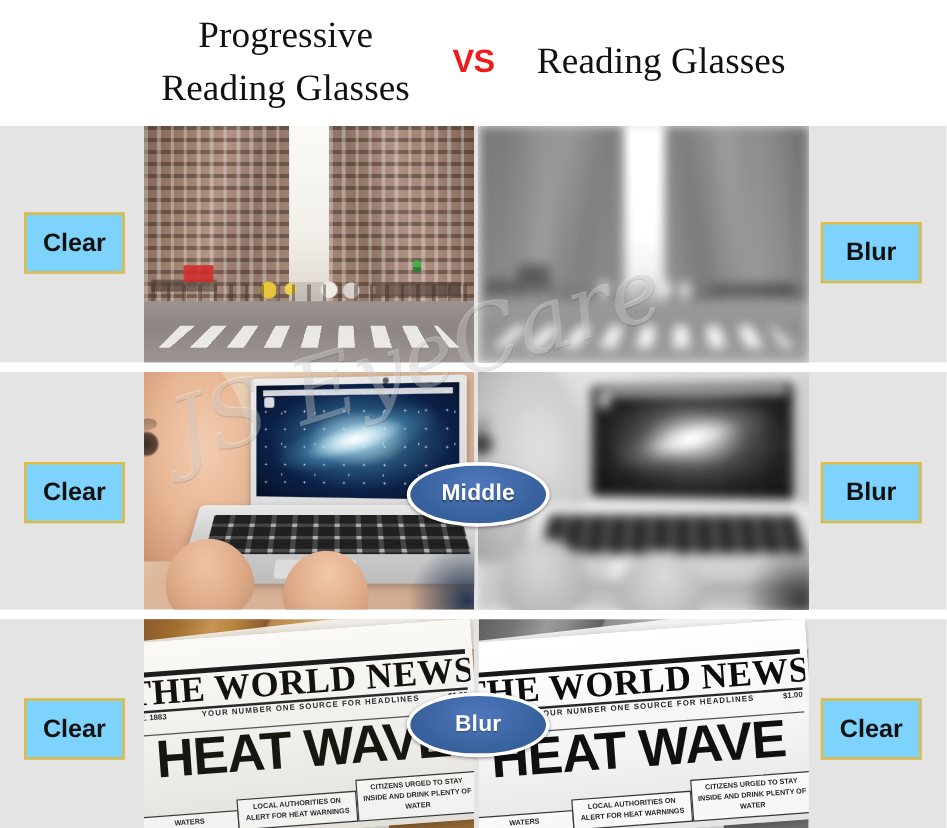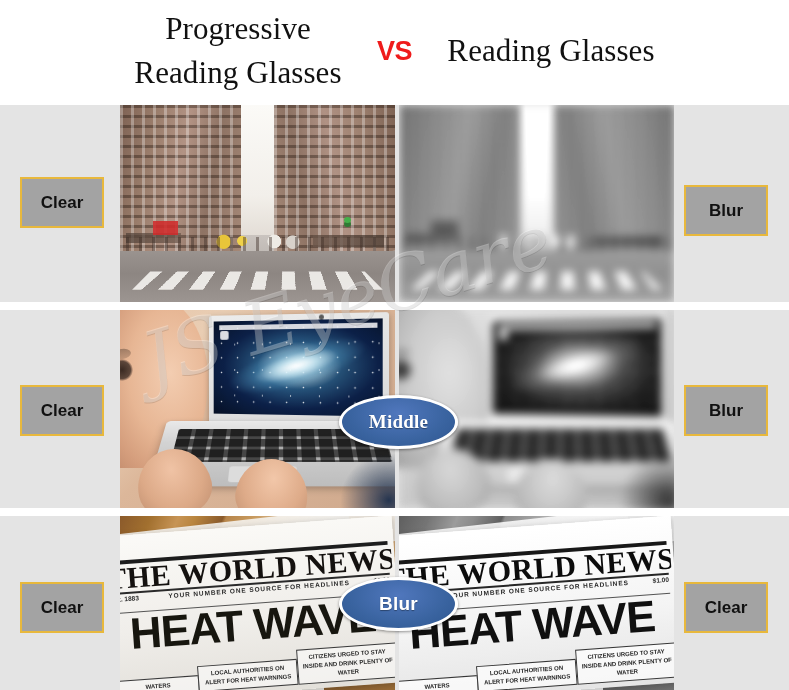--- a/index.html
+++ b/index.html
@@ -37,23 +37,23 @@
   .row.r2{top:208px;height:198px;}
   .row.r3{top:414px;height:174px;}
 
   .cell{position:absolute;top:0;bottom:0;overflow:hidden;}
   .cell.left {left:120px;width:275px;}
   .cell.right{left:399px;width:275px;}
 
   
   .labelbox{
     position:absolute;
-    background:#a3a3a3;border:2px solid #e8b83c;
+    background:#7dd3fc;border:2px solid #e8b83c;
     display:flex;align-items:center;justify-content:center;
-    font-size:17px;font-weight:bold;color:#111;
+    font-size:21px;font-weight:bold;color:#111;
     width:80px;height:47px;
   }
   .labelbox.lft{left:20px;}
   .labelbox.rgt{left:684px;}
   .row.r1 .labelbox{top:72px;}
   .row.r2 .labelbox{top:75px;}
   .row.r3 .labelbox{top:66px;}
   .row.r1 .labelbox.rgt{top:80px;}
 
   
@@ -62,21 +62,21 @@
     width:113px;height:48px;border-radius:50%;
     background:radial-gradient(ellipse at 50% 32%, #5077bd 0%, #39639f 62%, #2f5690 100%);
     border:3px solid #ffffff;
     box-shadow:0 1px 3px rgba(0,0,0,.45);
     display:flex;align-items:center;justify-content:center;
     color:#ffffff;font-size:19px;font-weight:bold;
     text-shadow:0 1px 1px rgba(0,0,0,.35);
     letter-spacing:.2px;
   }
   .badge.b1{left:339px;top:174px;}
-  .badge.b2{left:339px;top:395px;font-family:Liberation Serif, serif;}
+  .badge.b2{left:339px;top:385px;}
   .badge.b3{left:339px;top:577px;}
 
   
   .watermark{
     position:absolute;left:150px;top:240px;width:520px;height:200px;
     z-index:35;pointer-events:none;
     transform:rotate(-17deg);
     font-family:"DejaVu Serif",serif;
     font-size:74px;font-style:italic;
     color:rgba(255,255,255,.30);

